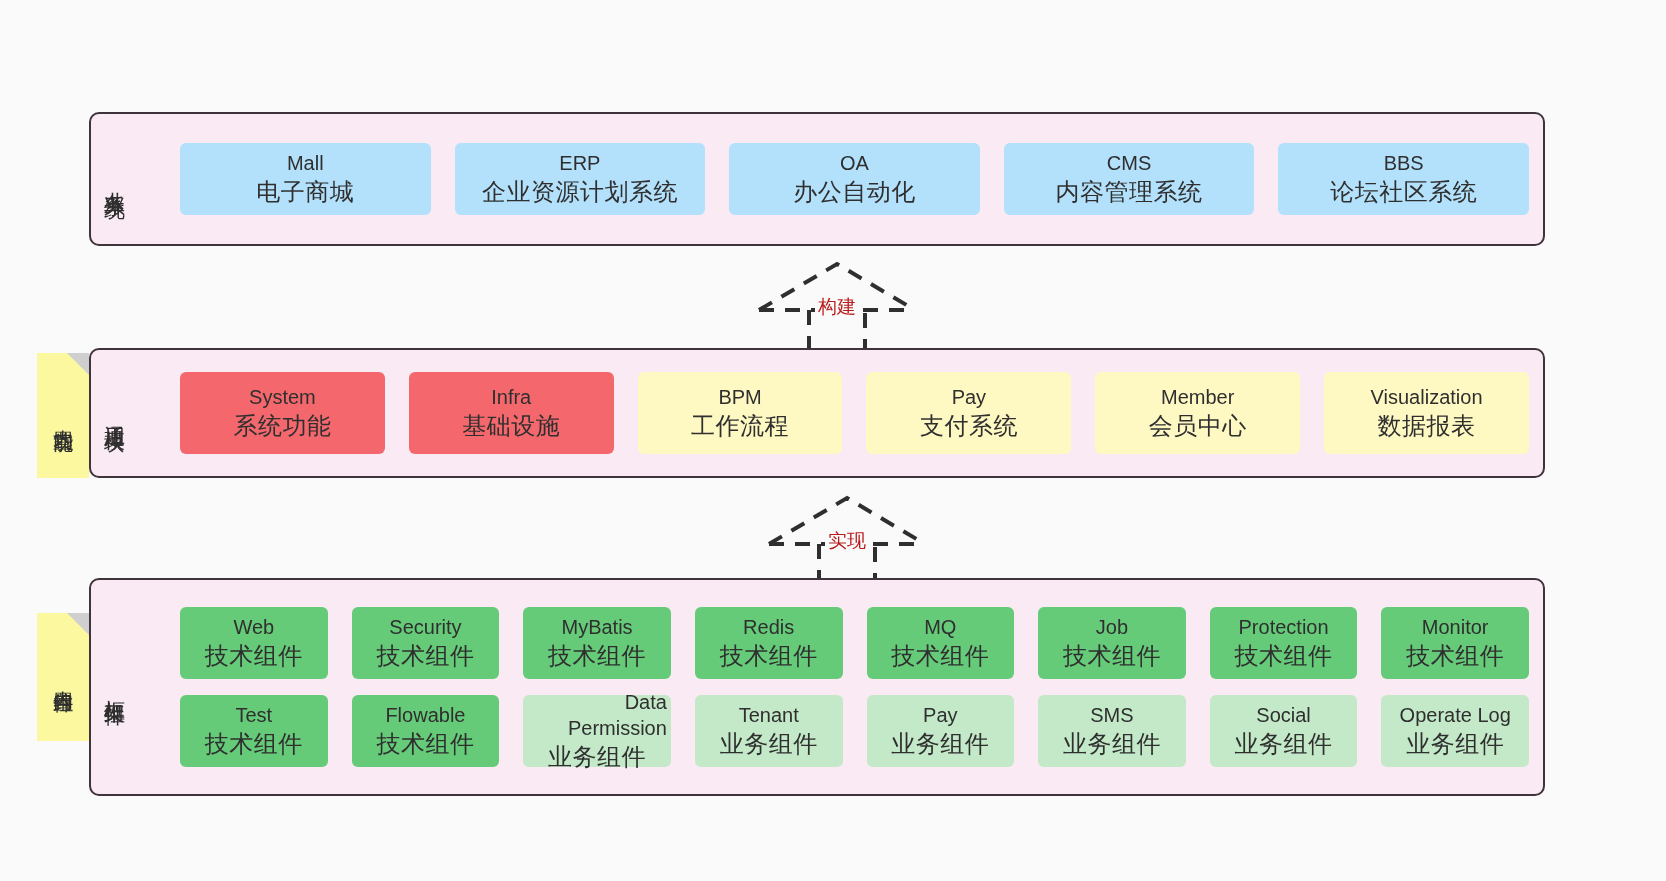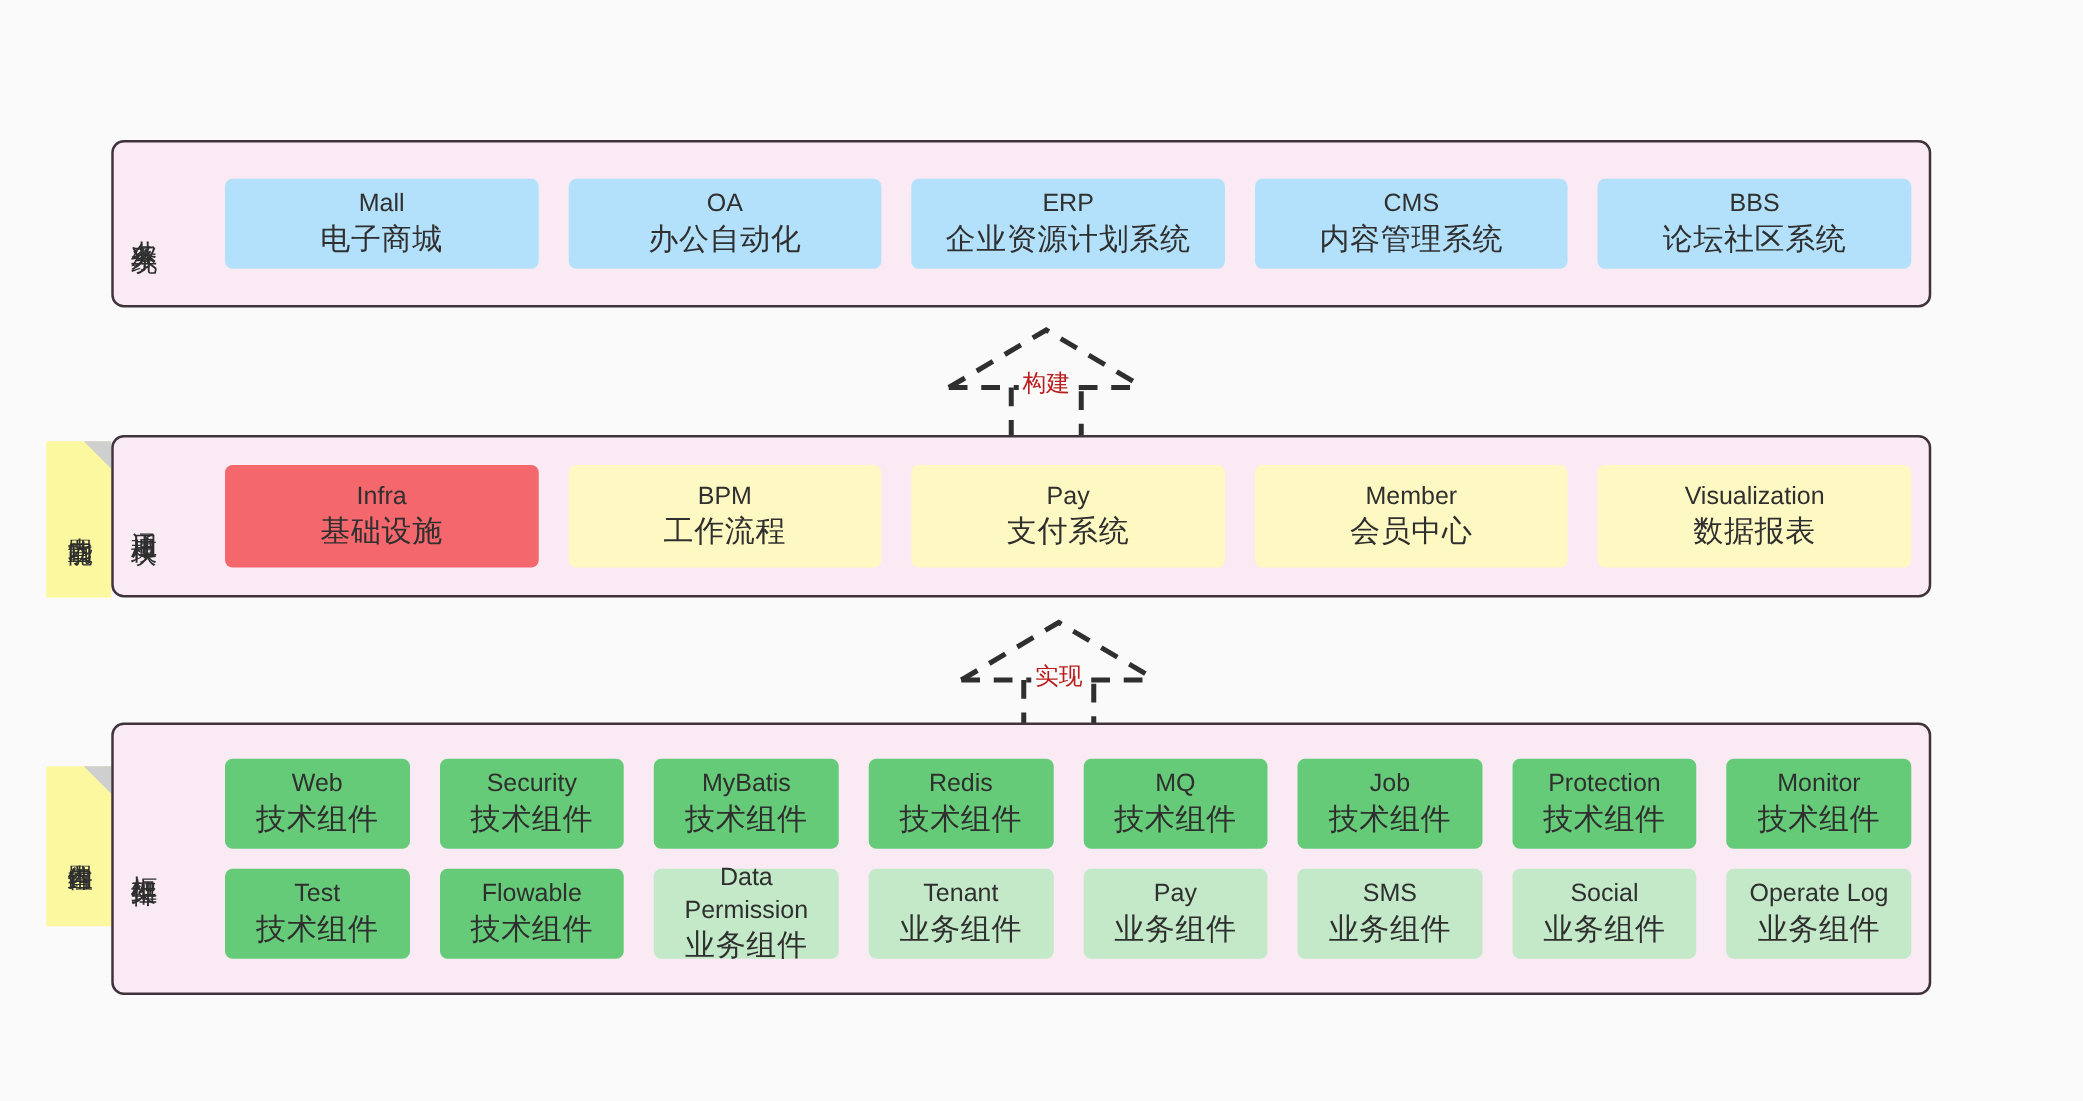--- a/index.html
+++ b/index.html
@@ -95,21 +95,21 @@
   #band-business  { left: 89px;  top: 112px; width: 1456px; height: 134px; }
   #band-modules   { left: 89px;  top: 348px; width: 1456px; height: 130px; }
   #band-framework { left: 89px;  top: 578px; width: 1456px; height: 218px; }
 
   #band-business  .band-body { gap: 0; }
   #band-modules   .band-body { gap: 0; }
 
   
   #band-business  .node { height: 72px; }
   #band-modules   .node { height: 82px; }
-  #band-framework .node { height: 72px; }
+  #band-framework .node { height: 72px; text-align: right; }
 
   
   .sticky {
     position: absolute;
     width: 52px;
     background: #fbf8a0;
     color: #2e2e2e;
     font-size: 20px;
     letter-spacing: 1px;
     display: flex;
@@ -162,26 +162,26 @@
 
   <div class="band" id="band-business">
     <div class="band-label">业务系统</div>
     <div class="band-body">
       <div class="band-row">
         <div class="node c-blue">
           <span class="ttl">Mall</span>
           <span class="sub">电子商城</span>
         </div>
         <div class="node c-blue">
+          <span class="ttl">ERP</span>
+          <span class="sub">企业资源计划系统</span>
+        </div>
+        <div class="node c-blue">
           <span class="ttl">OA</span>
           <span class="sub">办公自动化</span>
-        </div>
-        <div class="node c-blue">
-          <span class="ttl">ERP</span>
-          <span class="sub">企业资源计划系统</span>
         </div>
         <div class="node c-blue">
           <span class="ttl">CMS</span>
           <span class="sub">内容管理系统</span>
         </div>
         <div class="node c-blue">
           <span class="ttl">BBS</span>
           <span class="sub">论坛社区系统</span>
         </div>
       </div>
@@ -200,20 +200,24 @@
   <div class="sticky" id="sticky-modules">
     <span class="fold"></span>
     <span>内置功能</span>
   </div>
 
   <div class="band" id="band-modules">
     <div class="band-label">通用模块</div>
     <div class="band-body">
       <div class="band-row">
         <div class="node c-red">
+          <span class="ttl">System</span>
+          <span class="sub">系统功能</span>
+        </div>
+        <div class="node c-red">
           <span class="ttl">Infra</span>
           <span class="sub">基础设施</span>
         </div>
         <div class="node c-pink">
           <span class="ttl">BPM</span>
           <span class="sub">工作流程</span>
         </div>
         <div class="node c-pink">
           <span class="ttl">Pay</span>
           <span class="sub">支付系统</span>

